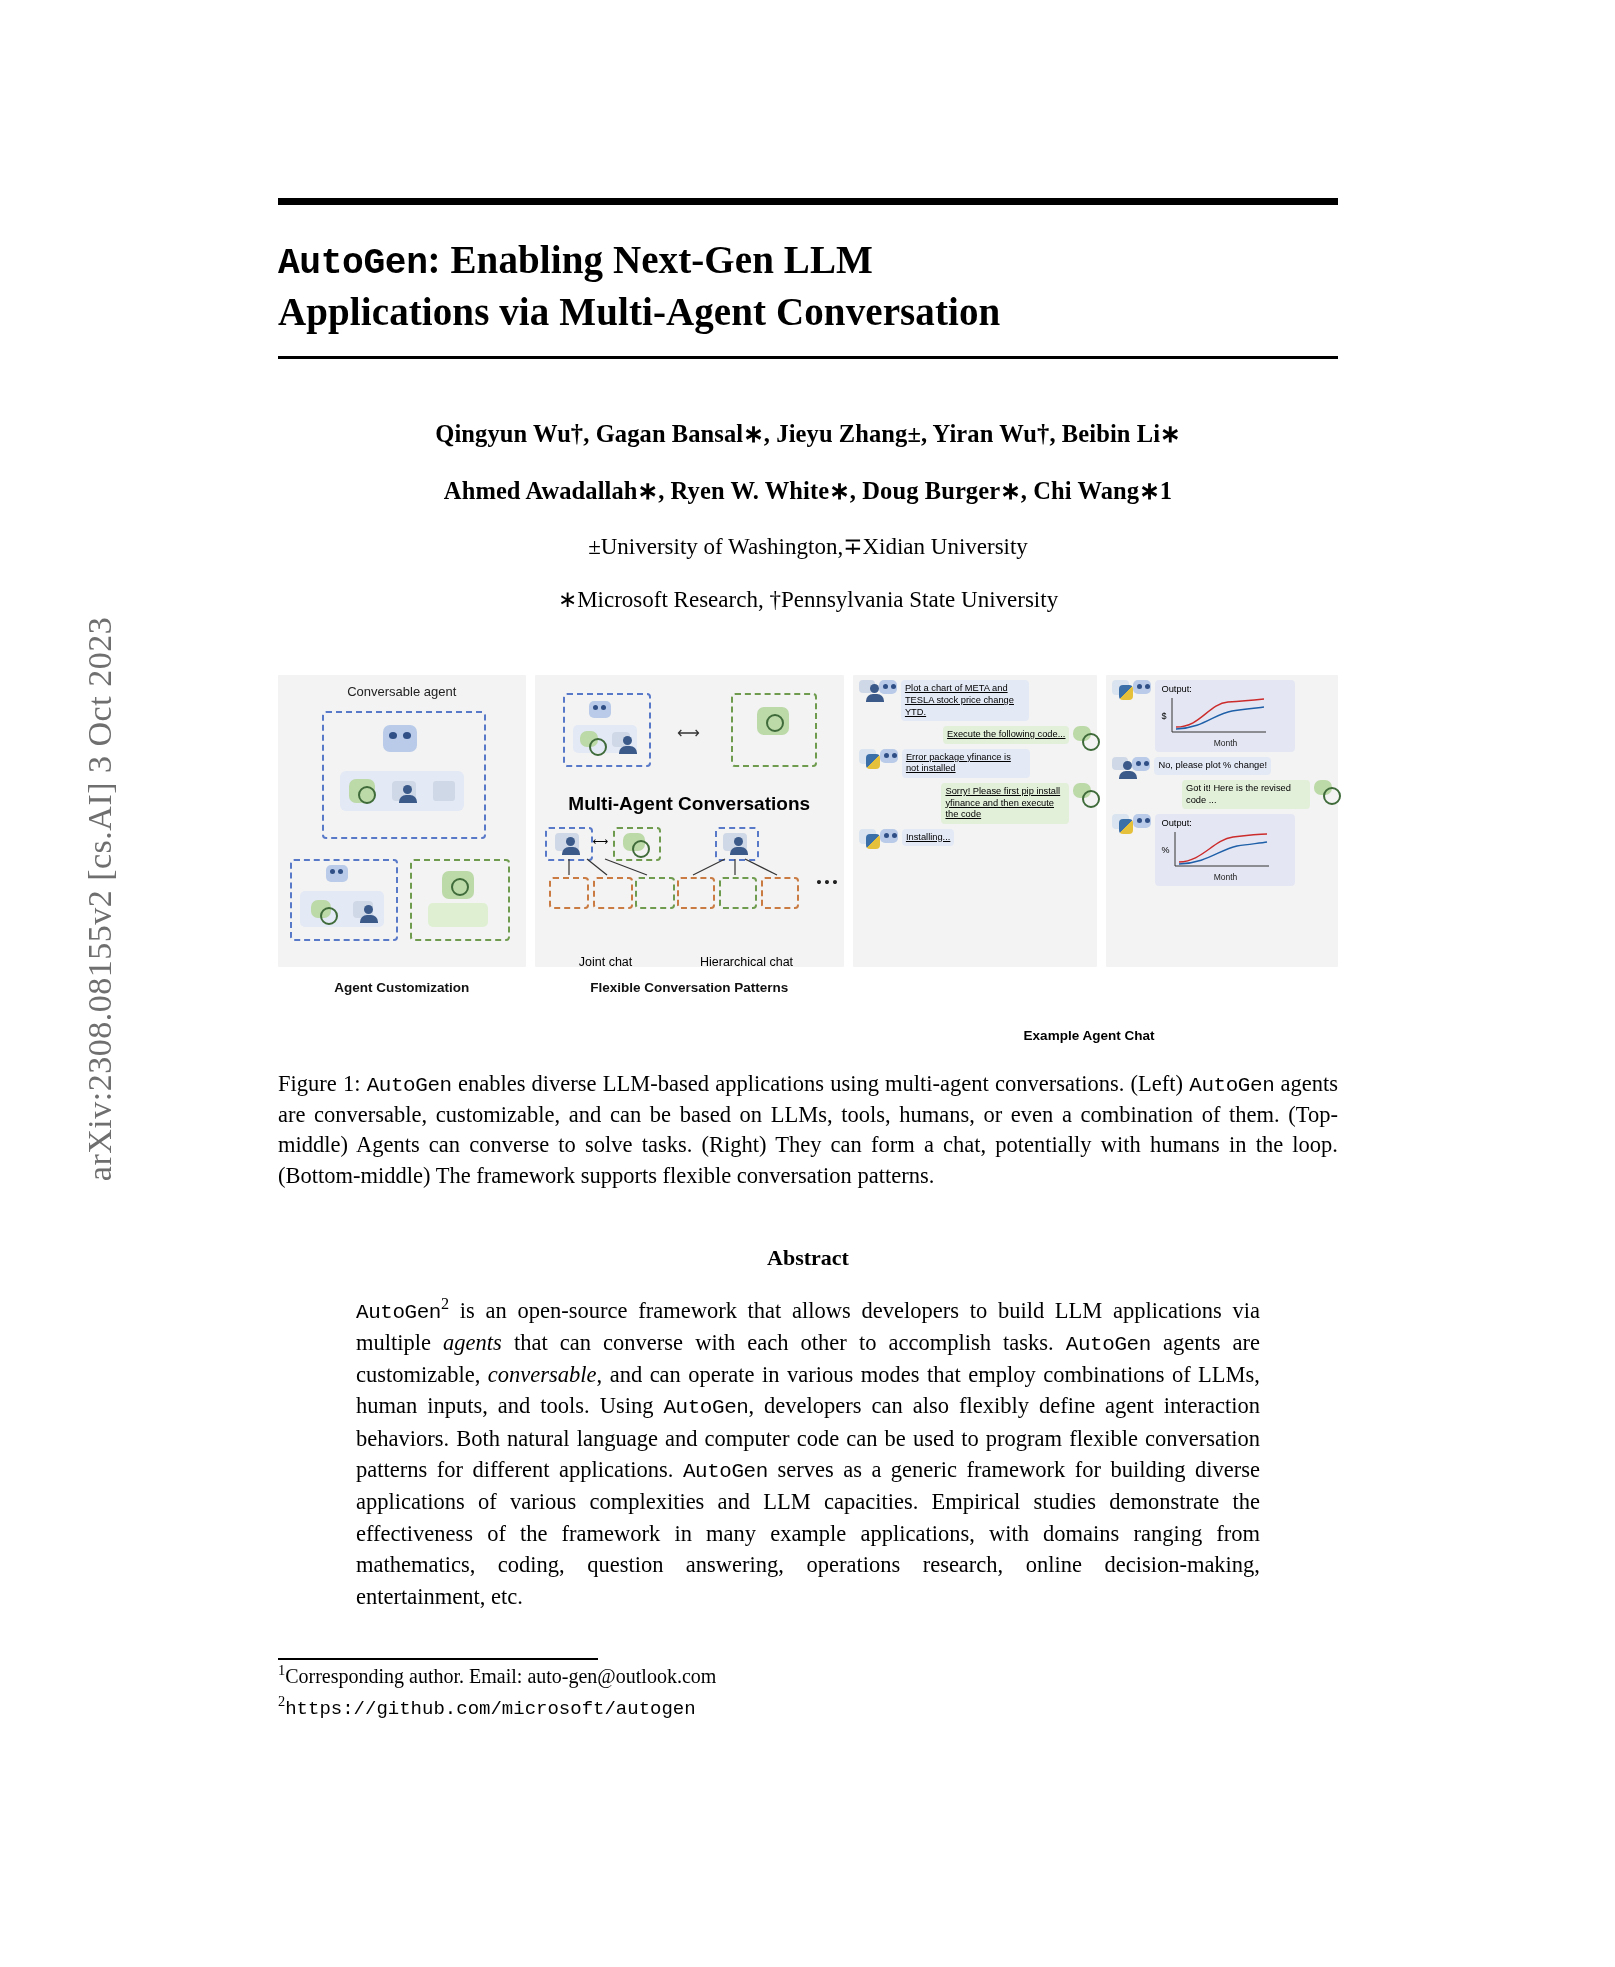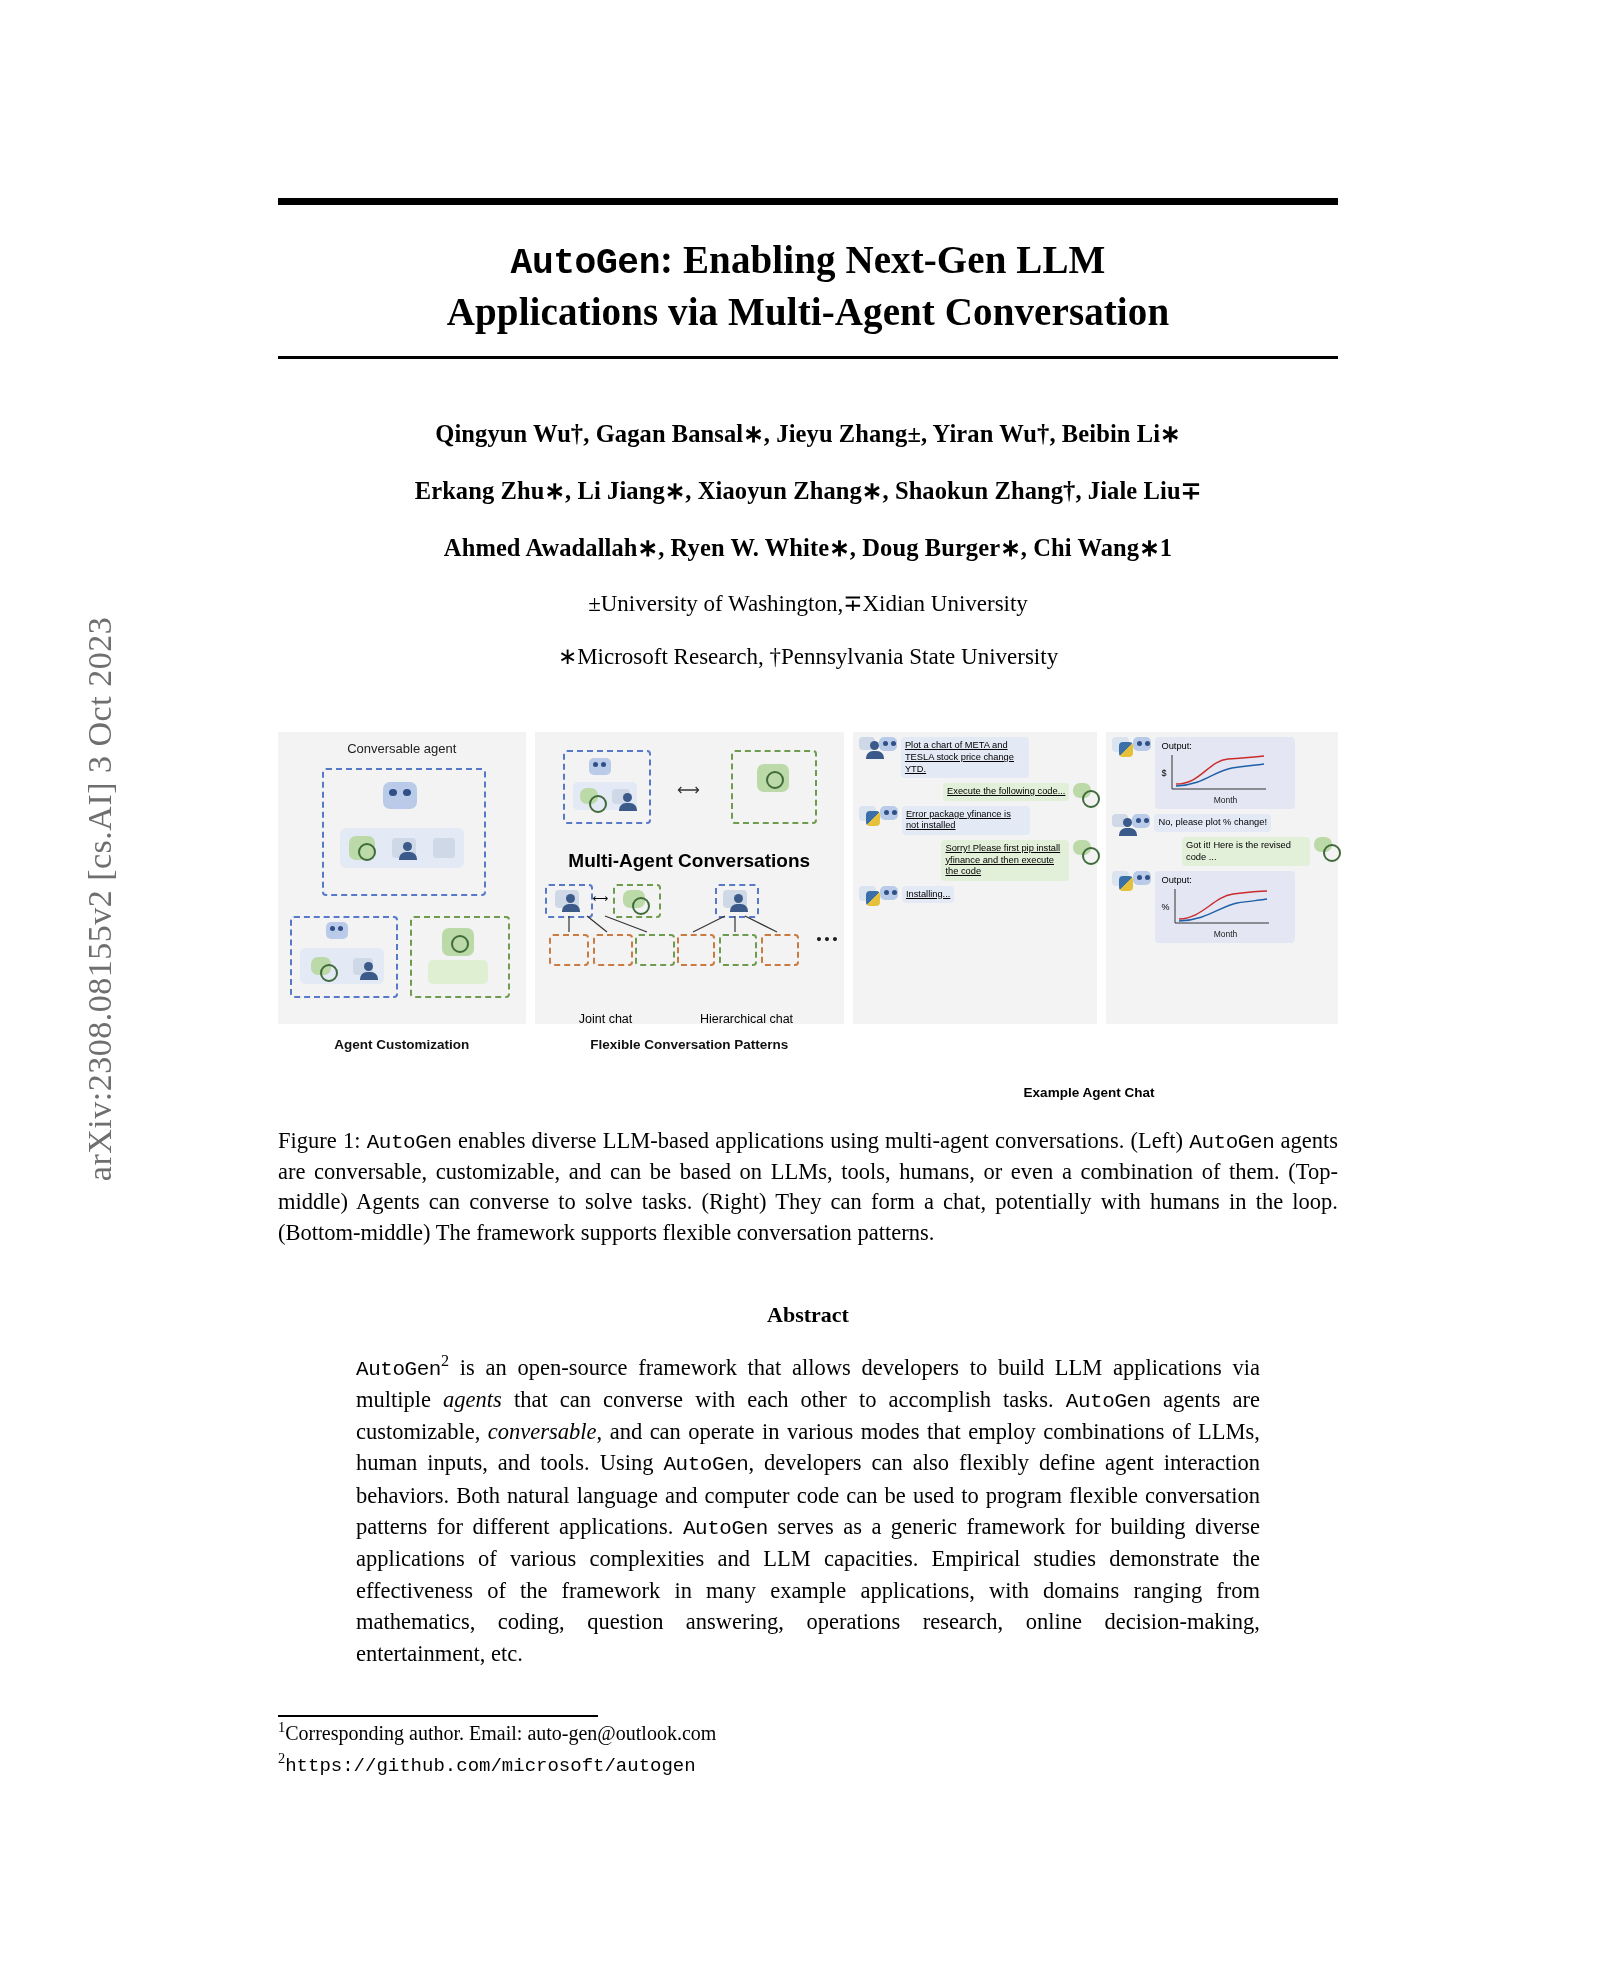--- a/index.html
+++ b/index.html
@@ -51,21 +51,20 @@
   }
   .rule-bottom {
     height: 3px;
     background: #000;
     margin-top: 19px;
   }
 
   h1.title {
     font-size: 39px;
     font-weight: bold;
-    text-align: center;
     line-height: 1.28;
     margin: 30px 0 0 0;
     letter-spacing: 0.1px;
   }
   .mono {
     font-family: "Liberation Mono", monospace;
     font-weight: bold;
     font-size: 0.93em;
     letter-spacing: -0.4px;
   }
@@ -298,21 +297,20 @@
 
     <h1 class="title">
       <span class="mono">AutoGen</span><span>: Enabling Next-Gen LLM</span><br>
       <span>Applications via Multi-Agent Conversation</span>
     </h1>
 
     <div class="rule-bottom"></div>
 
     <div class="authors">
       <div class="line">Qingyun Wu†, Gagan Bansal∗, Jieyu Zhang±, Yiran Wu†, Beibin Li∗</div>
-      <div class="line">Erkang Zhu∗, Li Jiang∗, Xiaoyun Zhang∗, Shaokun Zhang†, Jiale Liu∓</div>
       <div class="line">Ahmed Awadallah∗, Ryen W. White∗, Doug Burger∗, Chi Wang∗1</div>
     </div>
 
     <div class="affil">±University of Washington,∓Xidian University</div>
     <div class="affil">∗Microsoft Research, †Pennsylvania State University</div>
 
     <div class="figure">
       <div class="fig-grid">
 
         <div class="panel p1">

